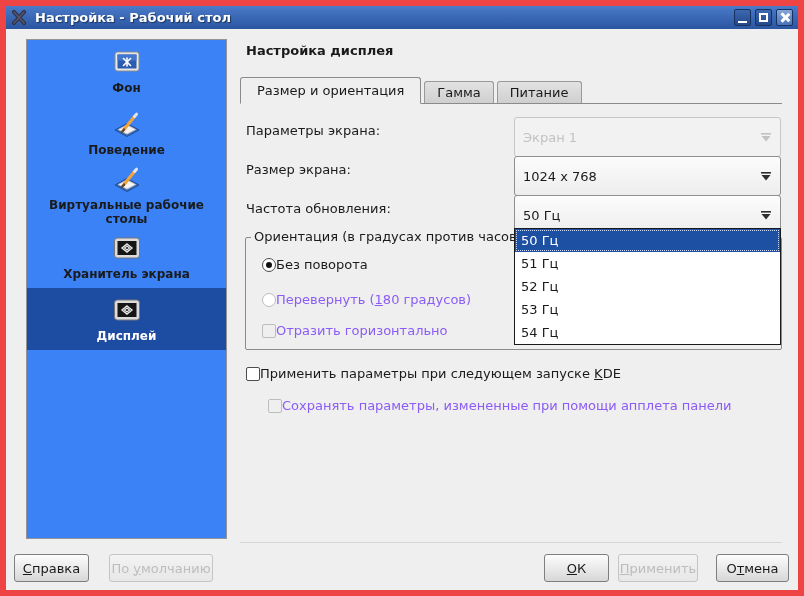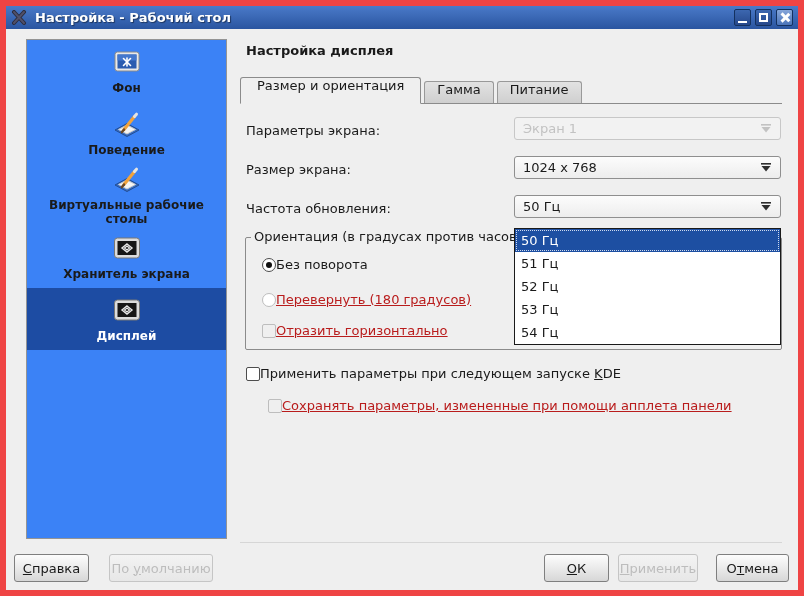--- a/index.html
+++ b/index.html
@@ -32,42 +32,42 @@
   
   .sidebar{position:absolute;left:20px;top:33px;width:201px;height:500px;background:#3b82f6;border:1px solid #949494;}
   .side-item{height:62px;display:flex;flex-direction:column;align-items:center;justify-content:center;gap:2px;
     font-weight:bold;font-size:12px;cursor:pointer;text-align:center;}
   .side-item.selected{background:#1d4ca3;color:#fff;}
   .side-icon{width:32px;height:32px;flex:none;}
   
   .heading{position:absolute;left:240px;top:37px;font-weight:bold;}
   .tabstrip{position:absolute;left:234px;top:70px;right:16px;height:28px;display:flex;align-items:flex-end;border-bottom:1px solid #8b8b8b;}
   .tab{border:1px solid #999;border-bottom:none;border-radius:3px 3px 0 0;background:linear-gradient(#e2e2e2,#cfcfcf);
-    height:22px;display:flex;padding:0 12px;margin-right:3px;cursor:pointer;color:#1a1a1a;}
+    height:22px;display:flex;align-items:center;padding:0 12px;margin-right:3px;cursor:pointer;color:#1a1a1a;}
   .tab.active{background:#efefef;height:27px;border-color:#8b8b8b;margin-bottom:-1px;border-bottom:1px solid #efefef;padding:0 16px;}
   .flabel{position:absolute;left:240px;white-space:nowrap;}
-  .combo{position:absolute;left:508px;width:267px;height:23px;border:1px solid #8f8f8f;border-radius:3px;
+  .combo{position:absolute;left:508px;width:267px;height:40px;border:1px solid #8f8f8f;border-radius:3px;
     background:linear-gradient(#fcfcfc,#ededed);display:flex;align-items:center;justify-content:space-between;
     padding:0 8px;cursor:pointer;z-index:2;}
   .combo.disabled{border-color:#c7c7c7;color:#c2c2c2;background:#f2f2f2;cursor:default;}
   .arrow{width:12px;height:9px;flex:none;}
   
   .droplist{position:absolute;left:508px;top:222px;width:267px;background:#fff;border:1px solid #1a1a1a;z-index:30;}
   .dropitem{height:23px;line-height:23px;padding:0 6px;cursor:pointer;}
   .dropitem.selected{background:#1d4fa2;color:#fff;outline:1px dotted #cdd9ee;outline-offset:-2px;}
   
   .groupbox{position:absolute;left:239px;top:231px;width:537px;height:113px;border:1px solid #8b8b8b;border-radius:2px;z-index:1;}
   .grouptitle{position:absolute;left:5px;top:-9px;background:#efefef;padding:0 3px;white-space:nowrap;}
   .ctl-row{position:absolute;display:flex;align-items:center;white-space:nowrap;}
   .radio{width:14px;height:14px;border:1px solid #4d4d4d;border-radius:50%;background:#fff;position:relative;flex:none;}
   .radio.checked::after{content:"";position:absolute;inset:3px;background:#101010;border-radius:50%;}
   .radio.disabled{border-color:#bdbdbd;}
   .checkbox{width:14px;height:14px;border:1px solid #4d4d4d;border-radius:2px;background:#fff;flex:none;}
   .checkbox.disabled{border-color:#bdbdbd;background:#efefef;}
-  .dis-text{color:#b91c1c;text-decoration:underline;}
+  .dis-text{color:#8b5cf6;}
   .ac{text-decoration:underline;}
   .sep-line{position:absolute;left:234px;right:16px;top:536px;height:1px;background:#d6d6d6;}
   
   .btn{position:absolute;top:548px;height:28px;border:1px solid #7f7f7f;border-radius:3px;
     background:linear-gradient(#fdfdfd,#d7d7d7);display:flex;align-items:center;justify-content:center;
     font-size:13px;cursor:pointer;white-space:nowrap;}
   .btn.disabled{color:#bdbdbd;border-color:#c5c5c5;background:linear-gradient(#f3f3f3,#e7e7e7);cursor:default;justify-content:center;}
 </style>
 </head>
 <body>

